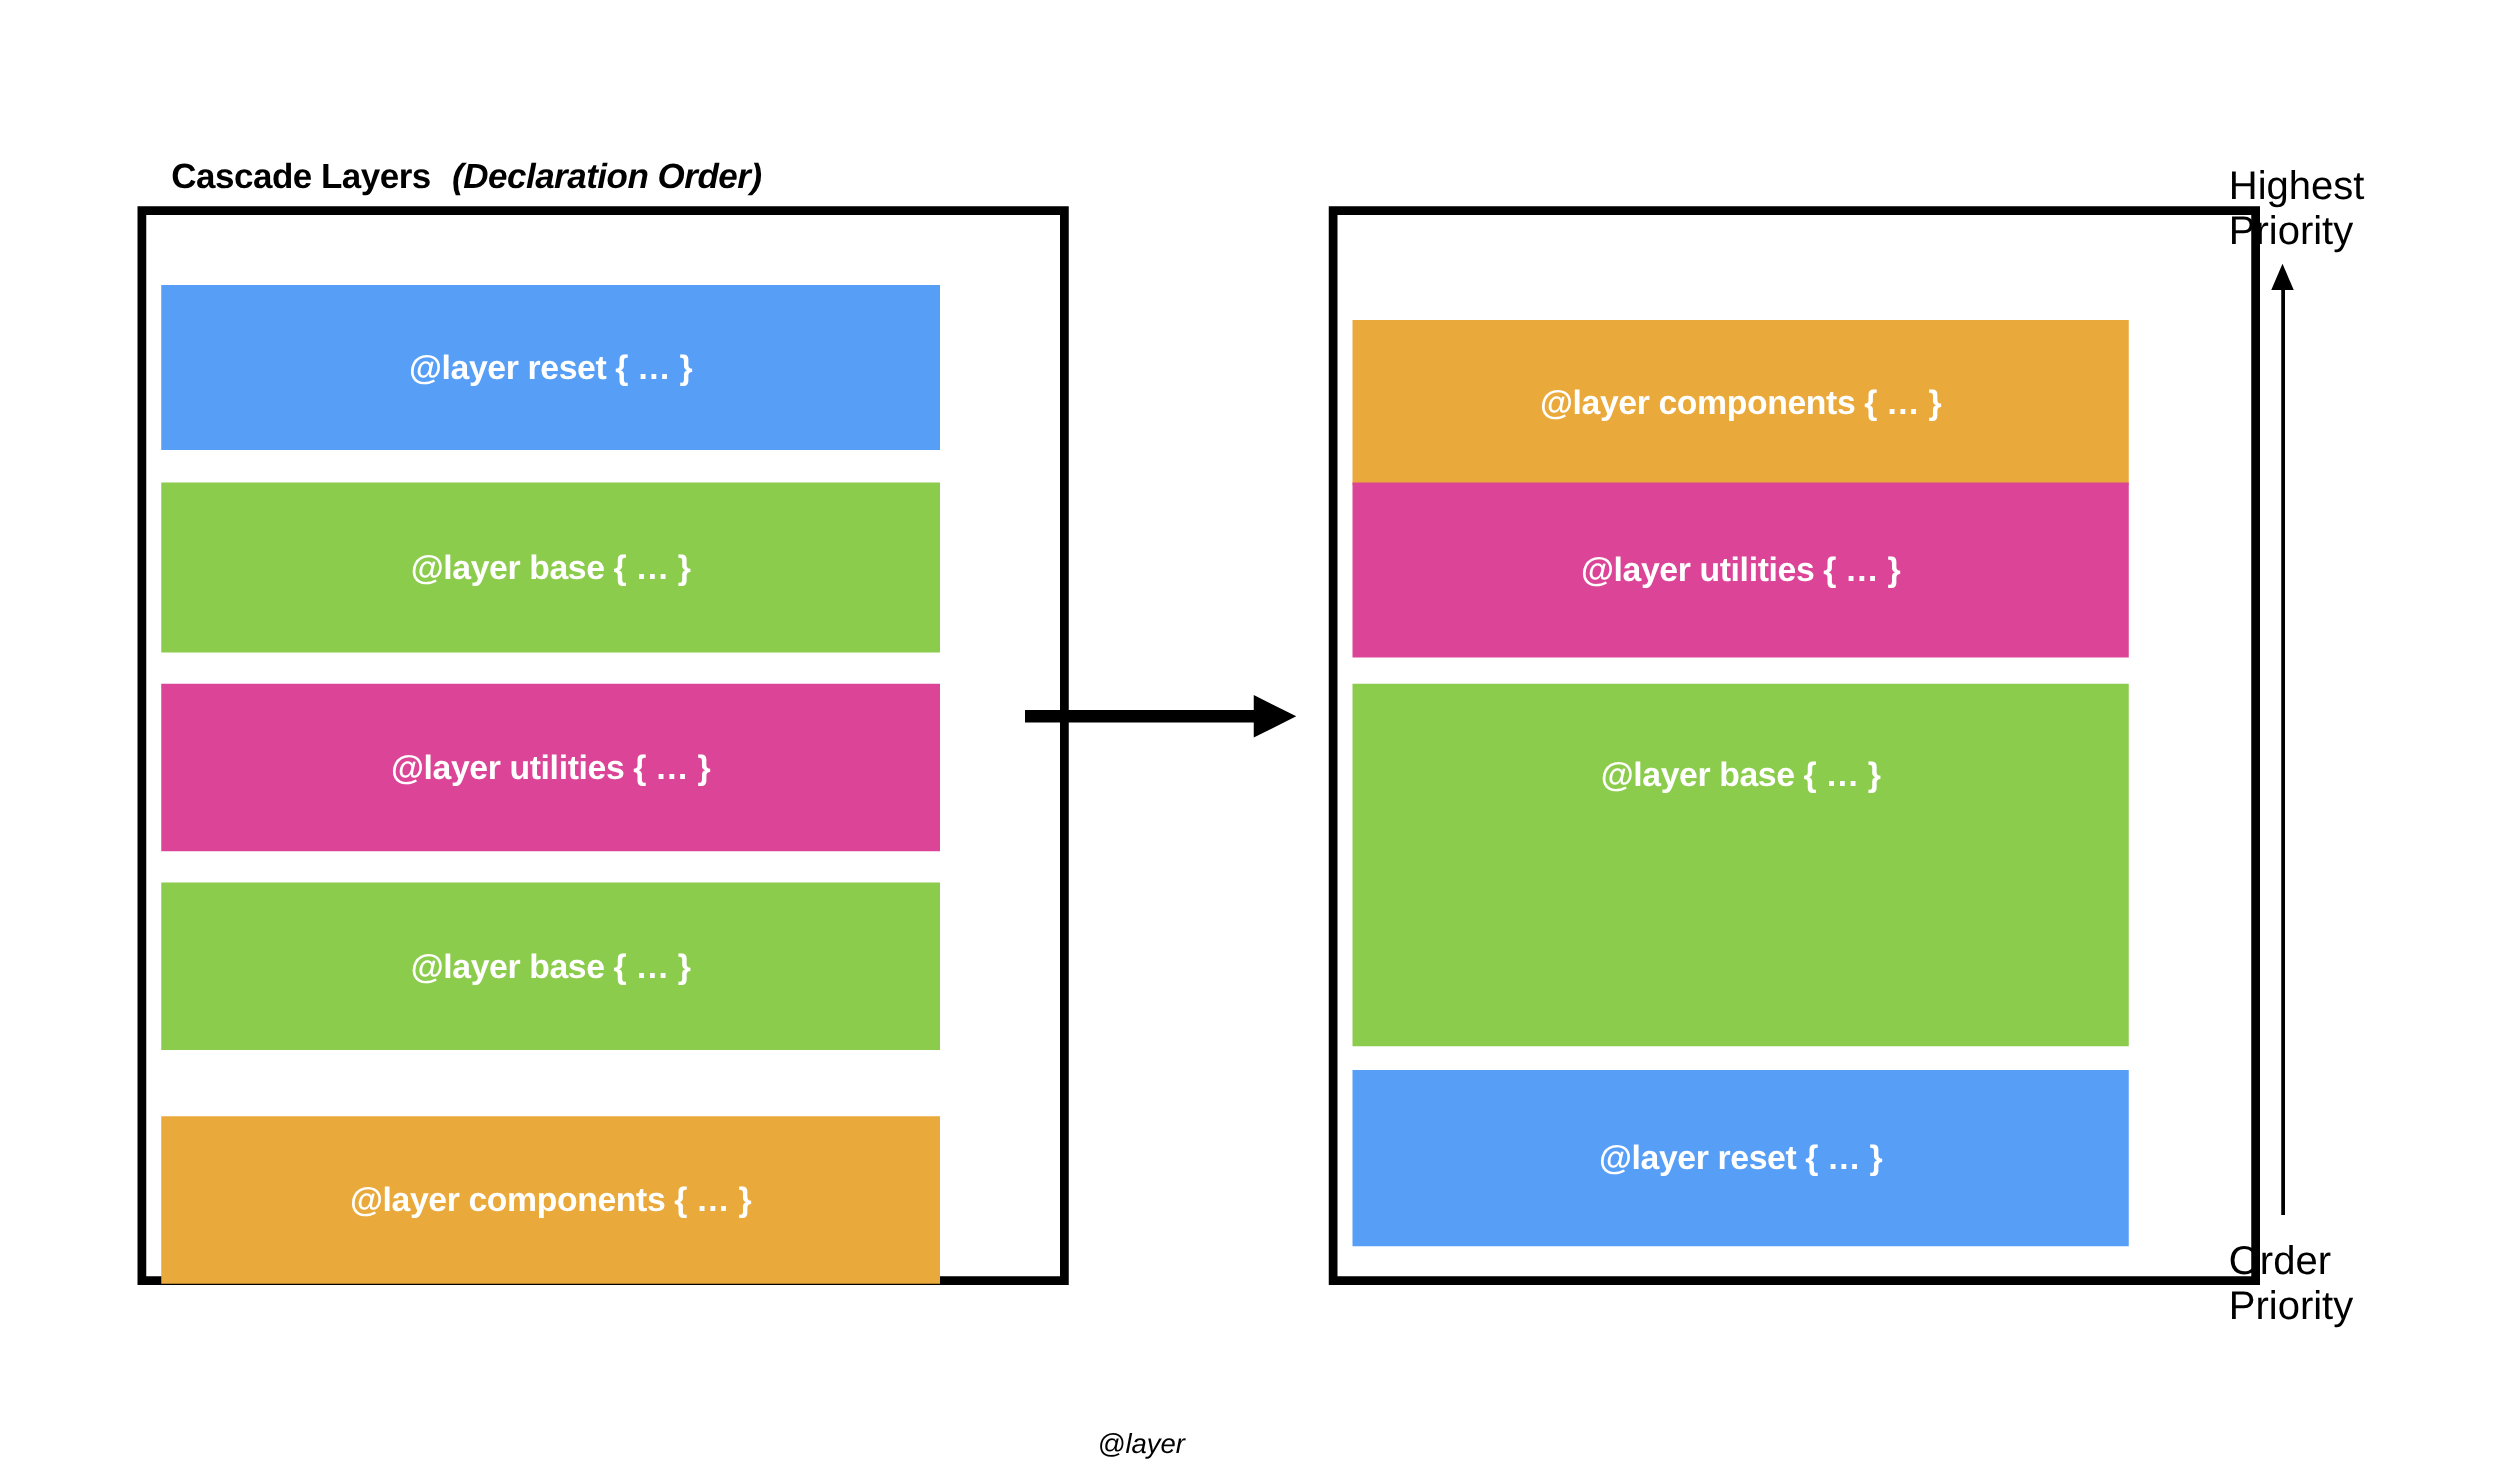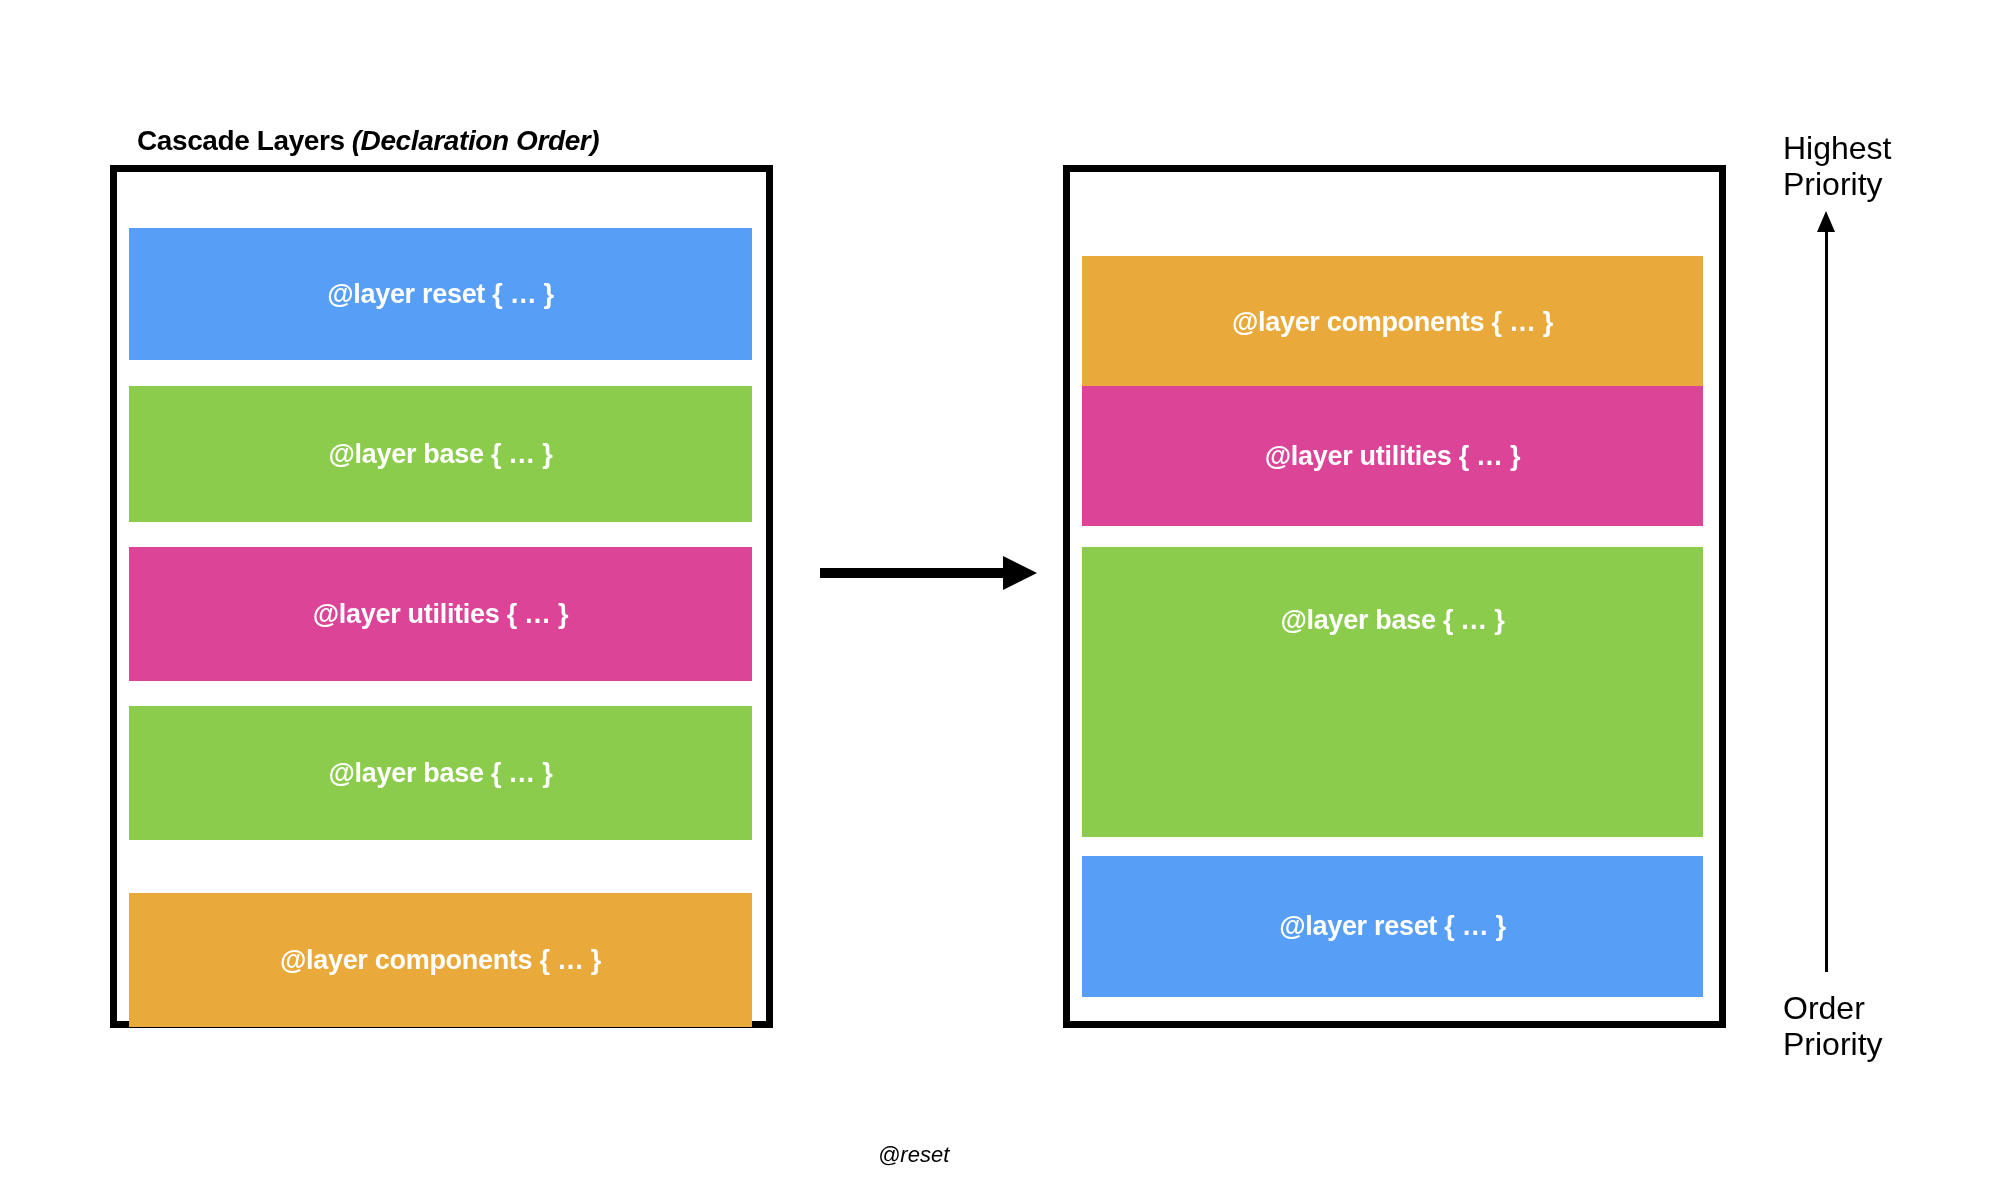--- a/index.html
+++ b/index.html
@@ -7,26 +7,26 @@
     position:relative;width:2010px;height:1184px;overflow:hidden;background:#fff;
     font-family:"Liberation Sans","DejaVu Sans",sans-serif;color:#000;
   }
   
   .wm-layer{position:absolute;inset:0;z-index:0;}
   .wm{position:absolute;stroke:var(--watermark,#f1f1f1);fill:none;stroke-width:2.5;stroke-linecap:round;stroke-linejoin:round;}
   
   .title{
     position:absolute;z-index:2;margin:0;font-size:28px;font-weight:700;letter-spacing:-.4px;white-space:nowrap;
   }
-  .title em{margin-left:7px;}
+  .title em{margin-left:17px;}
   .title-left{left:137px;top:125px;}
   .title-right{left:1085px;top:125px;}
   
   .box{
-    position:absolute;z-index:1;top:165px;width:663px;height:863px;
+    position:absolute;z-index:1;top:165px;width:745px;height:863px;
     border:7px solid var(--outline,#000);box-sizing:border-box;background:#fff;
   }
   .box-left{left:110px;}
   .box-right{left:1063px;}
   .bar{
     position:absolute;left:12px;width:623px;
     display:flex;align-items:center;justify-content:center;
   }
   .box-right .bar{width:621px;}
   .bar-label{
@@ -178,15 +178,15 @@
     <div class="bar c-blue" style="top:684px;height:141px">
         <span class="bar-label">@layer reset { … }</span>
       </div>
   </section>
 
   <div class="axis-head"></div>
   <div class="axis-line"></div>
   <div class="axis-label axis-label-top"><span>Highest</span><br><span>Priority</span></div>
   <div class="axis-label axis-label-bottom"><span>Order</span><br><span>Priority</span></div>
 
-  <div class="attribution">@reset</div>
+  <div class="attribution">@layer</div>
 
 </main>
 
 </body></html>

